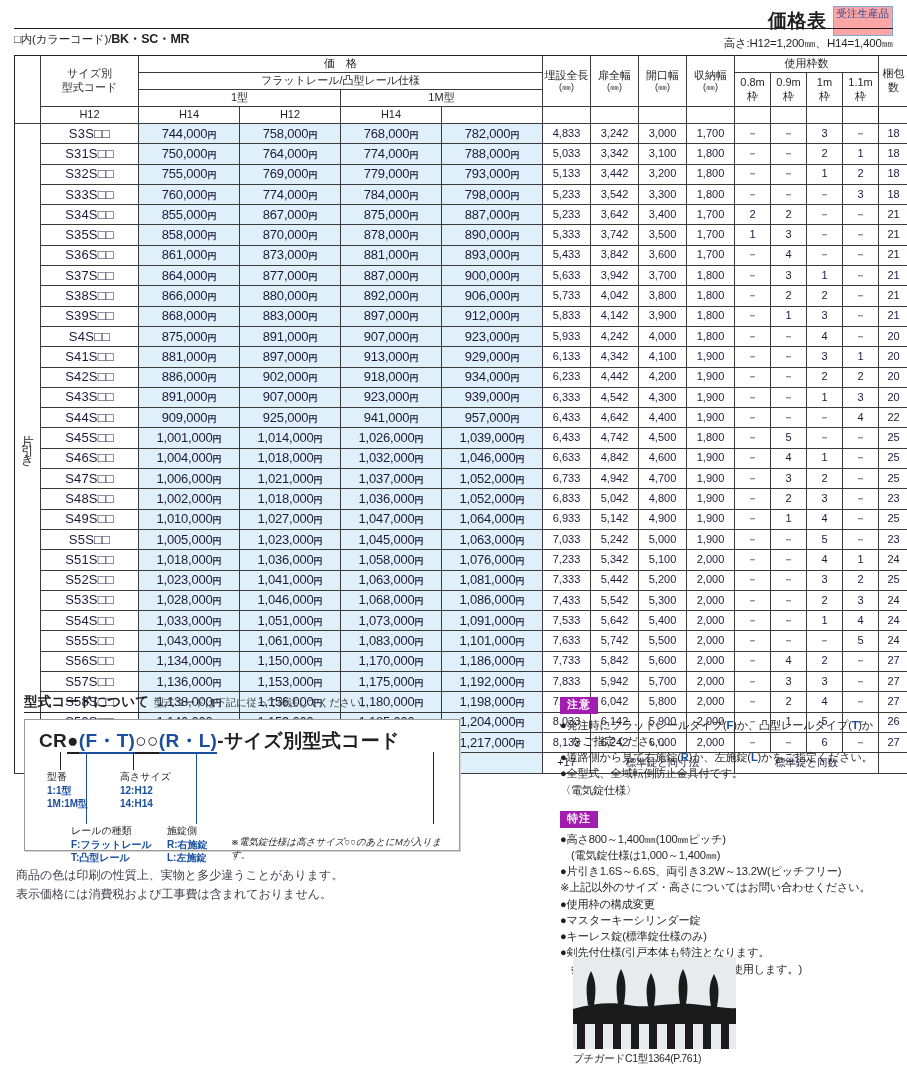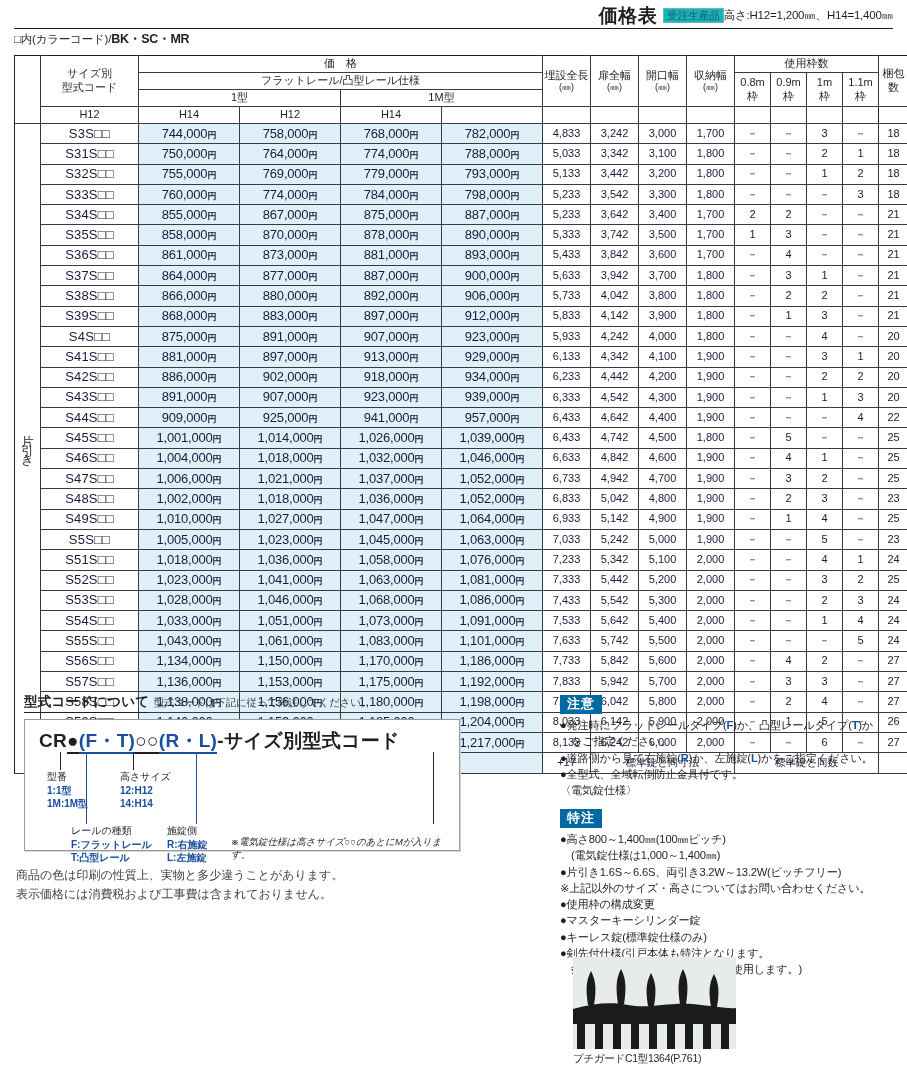--- a/index.html
+++ b/index.html
@@ -8,26 +8,26 @@
     background:#ffffff;
     font-family:"Liberation Sans","DejaVu Sans",sans-serif;
     color:#231f20;
     position:relative;
     overflow:hidden;
   }
   .page{position:relative;width:907px;height:1070px;}
 
   
   .topbar{position:absolute;left:14px;top:6px;width:879px;height:40px;}
-  .title-row{display:flex;align-items:flex-end;justify-content:flex-end;}
+  .title-row{display:flex;align-items:flex-end;justify-content:flex-end;flex-direction:column;}
   .ttl-left{display:flex;align-items:center;gap:6px;}
   .ttl{font-size:19px;font-weight:bold;letter-spacing:.5px;color:#231f20;line-height:1;}
   .badge{
-    font-size:10.5px;color:#2a4a8f;border:1px solid #7fa8d8;background:#14b8a6;
-    padding:1px 3px 1px 3px;line-height:1;letter-spacing:0;
+    font-size:10.5px;color:#2a4a8f;border:1px solid #7fa8d8;background:#fca5a5;
+    padding:1px 3px 16px 3px;line-height:1;letter-spacing:0;
   }
   .ttl-right{font-size:11.5px;color:#231f20;letter-spacing:-.2px;padding-bottom:2px;}
   .subrule{position:absolute;left:14px;top:28px;width:879px;border-bottom:1.6px solid #231f20;}
   .subttl{position:absolute;left:14px;top:31px;font-size:12.5px;font-weight:bold;letter-spacing:-.2px;}
   .subttl .thin{font-weight:normal;font-size:11.5px;}
 
   
   table.pt{
     position:absolute;left:14px;top:55px;
     border-collapse:collapse;
@@ -91,21 +91,21 @@
   .klab{position:absolute;font-size:10px;color:#231f20;line-height:1.35;}
   .klab b{color:#1a4fa0;}
   .kvert{position:absolute;width:1.2px;background:#231f20;}
   .kvert.blue{background:#1a4fa0;}
   .knote{position:absolute;font-size:9.5px;color:#231f20;font-style:italic;}
   .bottom-note{position:absolute;left:16px;top:866px;font-size:12px;color:#3f3f4a;line-height:1.55;}
 
   
   .rcol{position:absolute;left:560px;top:694px;width:340px;}
   .sect-tag{
-    display:inline-block;background:#0369a1;color:#ffffff;font-size:13px;font-weight:bold;
+    display:inline-block;background:#a21caf;color:#ffffff;font-size:11px;font-weight:bold;
     padding:1px 7px 2px 7px;letter-spacing:1px;line-height:1.25;text-align:center;
   }
   .blist{margin-top:3px;font-size:11.2px;color:#231f20;line-height:1.45;letter-spacing:-.2px;}
   .blist div{margin-bottom:0px;}
   .blist .ind{padding-left:11px;}
   .blist b{color:#1a4fa0;}
   .rcol2{position:absolute;left:560px;top:808px;width:350px;}
   .photo-wrap{position:absolute;left:573px;top:957px;width:163px;}
   .photo{width:163px;height:92px;background:#e6e9ea;position:relative;overflow:hidden;}
   .pcap{font-size:10.5px;color:#231f20;margin-top:3px;letter-spacing:-.3px;}

